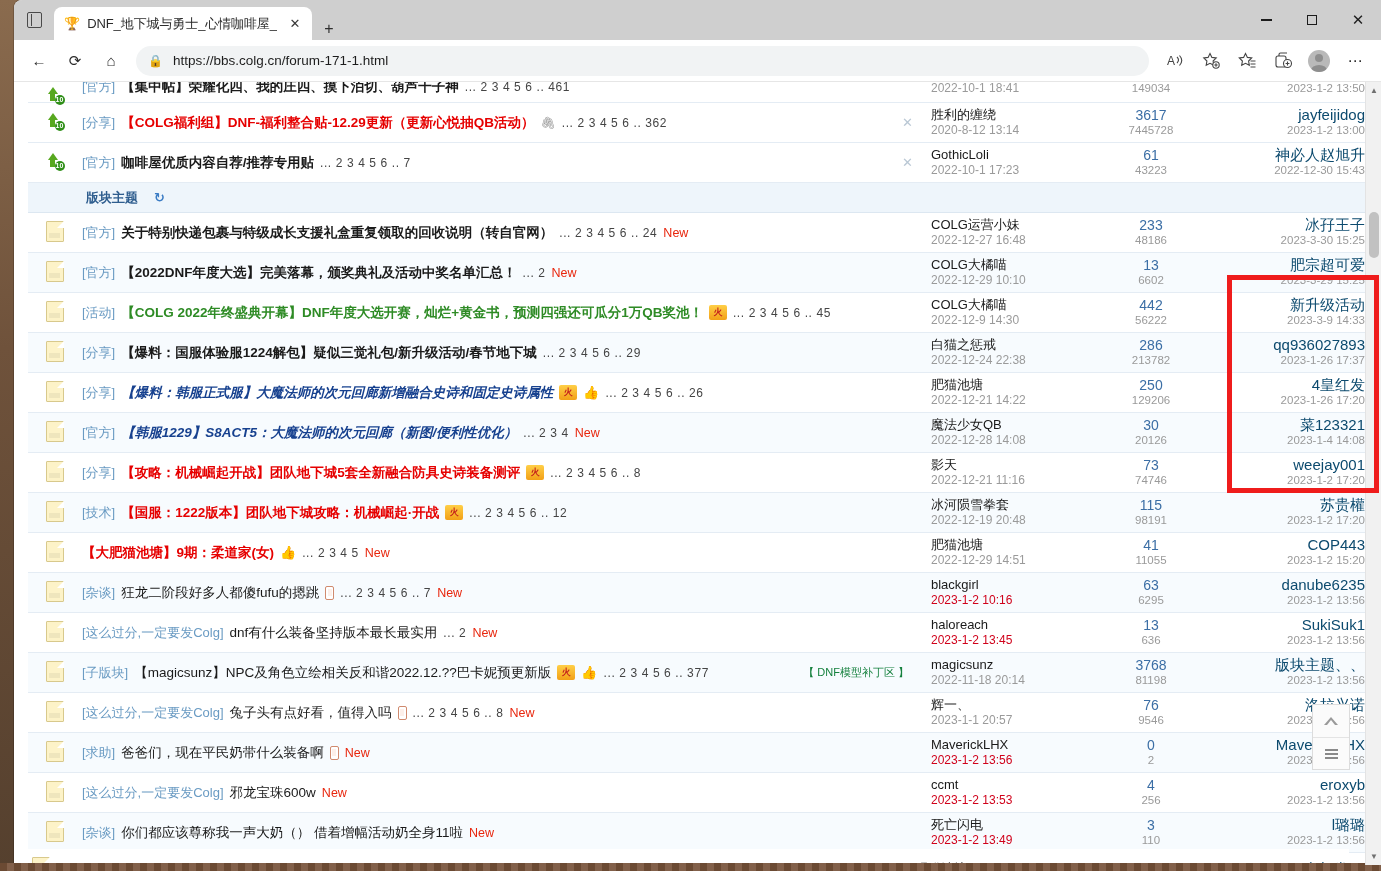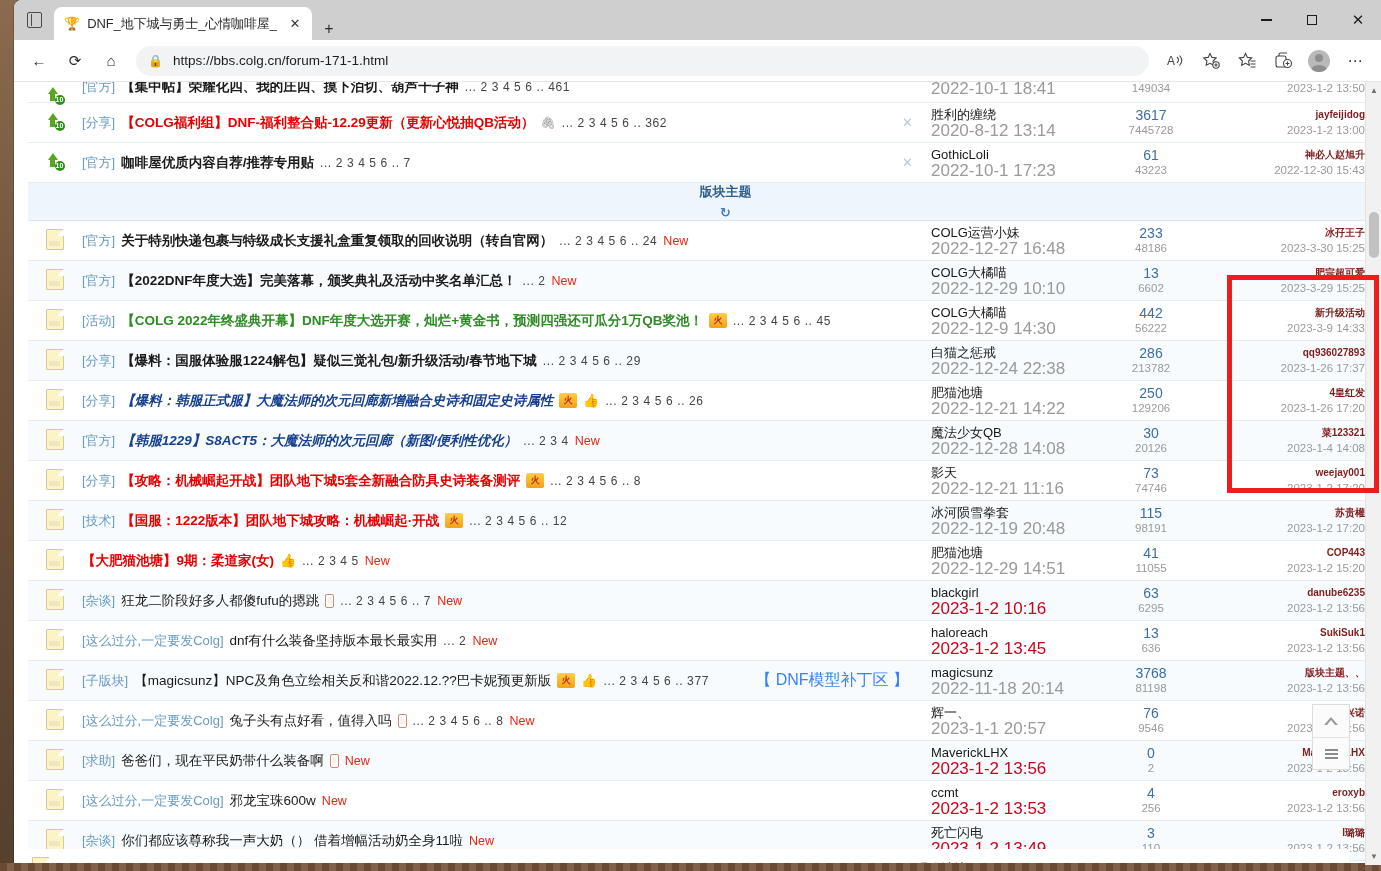--- a/index.html
+++ b/index.html
@@ -236,45 +236,45 @@
   .fire-icon {
     display:inline-block; width:18px;height:15px;border-radius:2px;
     background: linear-gradient(180deg,#ffcf47,#f2a017);
     color:#c21b1b; font-size:9px; line-height:15px; text-align:center;
     font-weight:bold; flex:none;
   }
   .thumb-icon {
     display:inline-block; font-size:13px; flex:none; filter: saturate(1.3);
   }
   .subboard {
-    color:#3b82f6; font-size:16px; margin-left:auto; padding-right:22px; flex:none;
+    color:#15803d; font-size:11px; margin-left:auto; padding-right:22px; flex:none;
   }
   .close-x {
     color:#b9c7d4; font-size:13px; margin-left:auto; padding-right:18px; flex:none;
   }
 
   td.author-cell, td.reply-cell, td.last-cell { font-size:12px; }
   td.author-cell { padding-left: 6px; }
   .au-name { color:#1a1a1a; font-size:13px; line-height:16px; }
-  .au-date { color:#9a9a9a; font-size:17px; line-height:15px; }
+  .au-date { color:#9a9a9a; font-size:12px; line-height:15px; }
   .au-date.red { color:#d0021b; }
   td.reply-cell { text-align: center; }
   .rp-num { color:#3b6ea5; font-size:14px; line-height:16px; }
   .rp-view { color:#9a9a9a; font-size:11.5px; line-height:15px; }
   td.last-cell { text-align: right; padding-right: 10px; }
-  .lp-name { color:#7f1d1d; font-size:10px; line-height:16px;font-weight:bold; }
+  .lp-name { color:#0c4a6e; font-size:15px; line-height:16px; }
   .lp-date { color:#9a9a9a; font-size:11.5px; line-height:15px; }
 
   tr.section-row td {
     background:#eef5fb; height: 30px; padding:0;
     border-bottom:1px solid #dce7f1;
   }
   .section-label {
     padding-left: 58px; font-size:13px; color:#2e5d8e; font-weight:bold;
-    display:flex; align-items:center; gap:4px;flex-direction:column;
+    display:flex; align-items:center; gap:16px;
   }
   .refresh-glyph { color:#3b7cc4; font-size:13px; }
 
   
   .annot {
     position: absolute;
     left: 1213px; top: 193px;
     width: 152px; height: 218px;
     border: 5px solid #ef1c1c;
     pointer-events: none;

